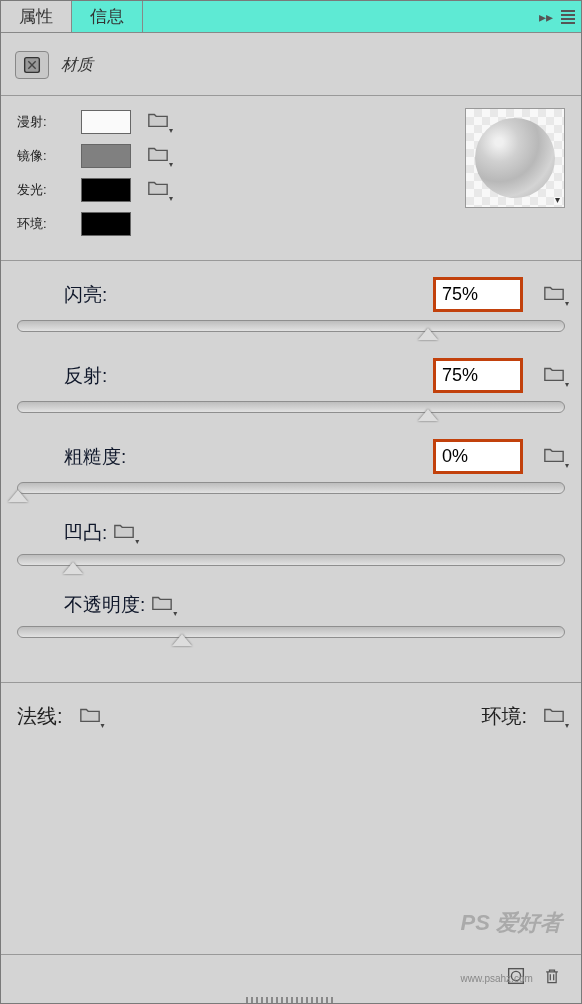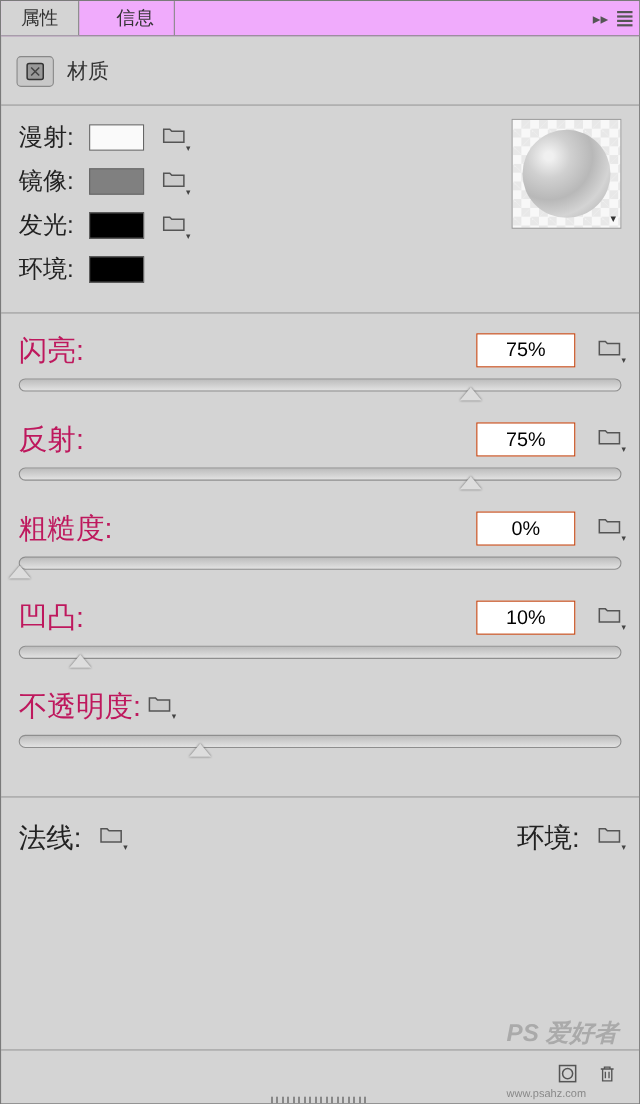--- a/index.html
+++ b/index.html
@@ -12,26 +12,25 @@
     }
     .panel {
       background: #d4d4d4;
       border: 1px solid #7a7a7a;
       height: 100%;
       display: flex;
       flex-direction: column;
     }
     .tabs {
       display: flex;
-      background: #f0abfc;
+      background: #5eead4;
       border-bottom: 1px solid #888;
       position: relative;
       align-items: center;
       padding-right: 6px;
-      gap: 16px;
     }
     .tab {
       padding: 4px 18px;
       font-size: 17px;
       color: #333;
       border-right: 1px solid #888;
       cursor: pointer;
     }
     .tab.active {
       background: #d4d4d4;
@@ -55,40 +54,41 @@
       width: 34px; height: 28px;
       background: #c8c8c8;
       border: 1px solid #888;
       border-radius: 4px;
       display: flex;
       align-items: center;
       justify-content: center;
     }
     .title-icon svg { width: 22px; height: 22px; }
     .title-text {
-      font-size: 19px;
+      font-size: 16px;
       color: #333;
+      font-style: italic;
     }
     .divider {
       height: 1px;
       background: #999;
       margin: 10px 0 0;
     }
     .colors-section {
       padding: 14px 16px;
       display: flex;
       position: relative;
     }
     .color-rows { display: flex; flex-direction: column; gap: 10px; }
     .color-row {
       display: flex;
       align-items: center;
       gap: 10px;
     }
-    .color-label { font-size: 22px; color: #222; width: 54px; }
+    .color-label { font-size: 13px; color: #222; width: 54px; }
     .color-swatch {
       width: 50px; height: 24px;
       border: 1px solid #666;
       cursor: pointer;
     }
     .folder-icon {
       cursor: pointer;
       color: #555;
       font-size: 16px;
       margin-left: 6px;
@@ -134,30 +134,31 @@
       display: flex;
       flex-direction: column;
     }
     .slider-group { margin-bottom: 26px; }
     .slider-head {
       display: flex;
       align-items: center;
       margin-bottom: 8px;
     }
     .slider-label {
-      font-size: 26px;
-      color: #be185d;
+      font-size: 19px;
+      color: #0f172a;
+      margin-left: 47px;
     }
     .slider-value {
       margin-left: auto;
       width: 90px;
       padding: 4px 6px;
       font-size: 18px;
-      text-align: center;
-      border: 1px solid #c2410c;
+      text-align: left;
+      border: 3px solid #c2410c;
       background: #fff;
       margin-right: 14px;
     }
     .slider-track {
       position: relative;
       height: 12px;
       background: linear-gradient(#bdbdbd,#e2e2e2);
       border: 1px solid #8e8e8e;
       border-radius: 7px;
       margin-top: 6px;
@@ -179,21 +180,21 @@
       border-right: 10px solid transparent;
       border-bottom: 12px solid #ddd;
       filter: drop-shadow(0 0 1px #666);
     }
     .bottom-row {
       padding: 20px 16px;
       display: flex;
       align-items: center;
     }
     .bottom-label {
-      font-size: 25px;
+      font-size: 20px;
       color: #222;
       margin-right: 10px;
     }
     .panel-footer {
       margin-top: auto;
       padding: 8px 16px;
       display: flex;
       align-items: center;
       border-top: 1px solid #999;
     }
@@ -215,21 +216,21 @@
     }
     .watermark-top {
       position: absolute;
       top: 2px; left: 50%;
       transform: translateX(-50%);
       font-size: 11px;
       color: #666;
     }
     .watermark-bottom {
       position: absolute;
-      bottom: 4px; right: 20px;
+      bottom: 20px; right: 20px;
       color: #aaa;
       font-size: 22px;
       font-style: italic;
       font-weight: bold;
     }
     .watermark-bottom small {
       display: block;
       font-size: 10px;
       color: #888;
       font-style: normal;
@@ -360,21 +361,20 @@
         </span>
       </div>
       <div class="slider-track">
         <div class="slider-thumb" style="left:0%"></div>
       </div>
     </div>
 
     <div class="slider-group">
       <div class="slider-head">
         <span class="slider-label">凹凸:</span>
-        <input class="slider-value" value="10%" style="">
         <span class="folder-icon">
           <svg viewBox="0 0 24 18" fill="none" stroke="#555" stroke-width="1.5">
               <path d="M2 3 h6 l2 2 h12 v11 h-20 z" fill="#ccc"></path>
             </svg>
           <span class="folder-corner">▾</span>
         </span>
       </div>
       <div class="slider-track">
         <div class="slider-thumb" style="left:10%"></div>
       </div>

